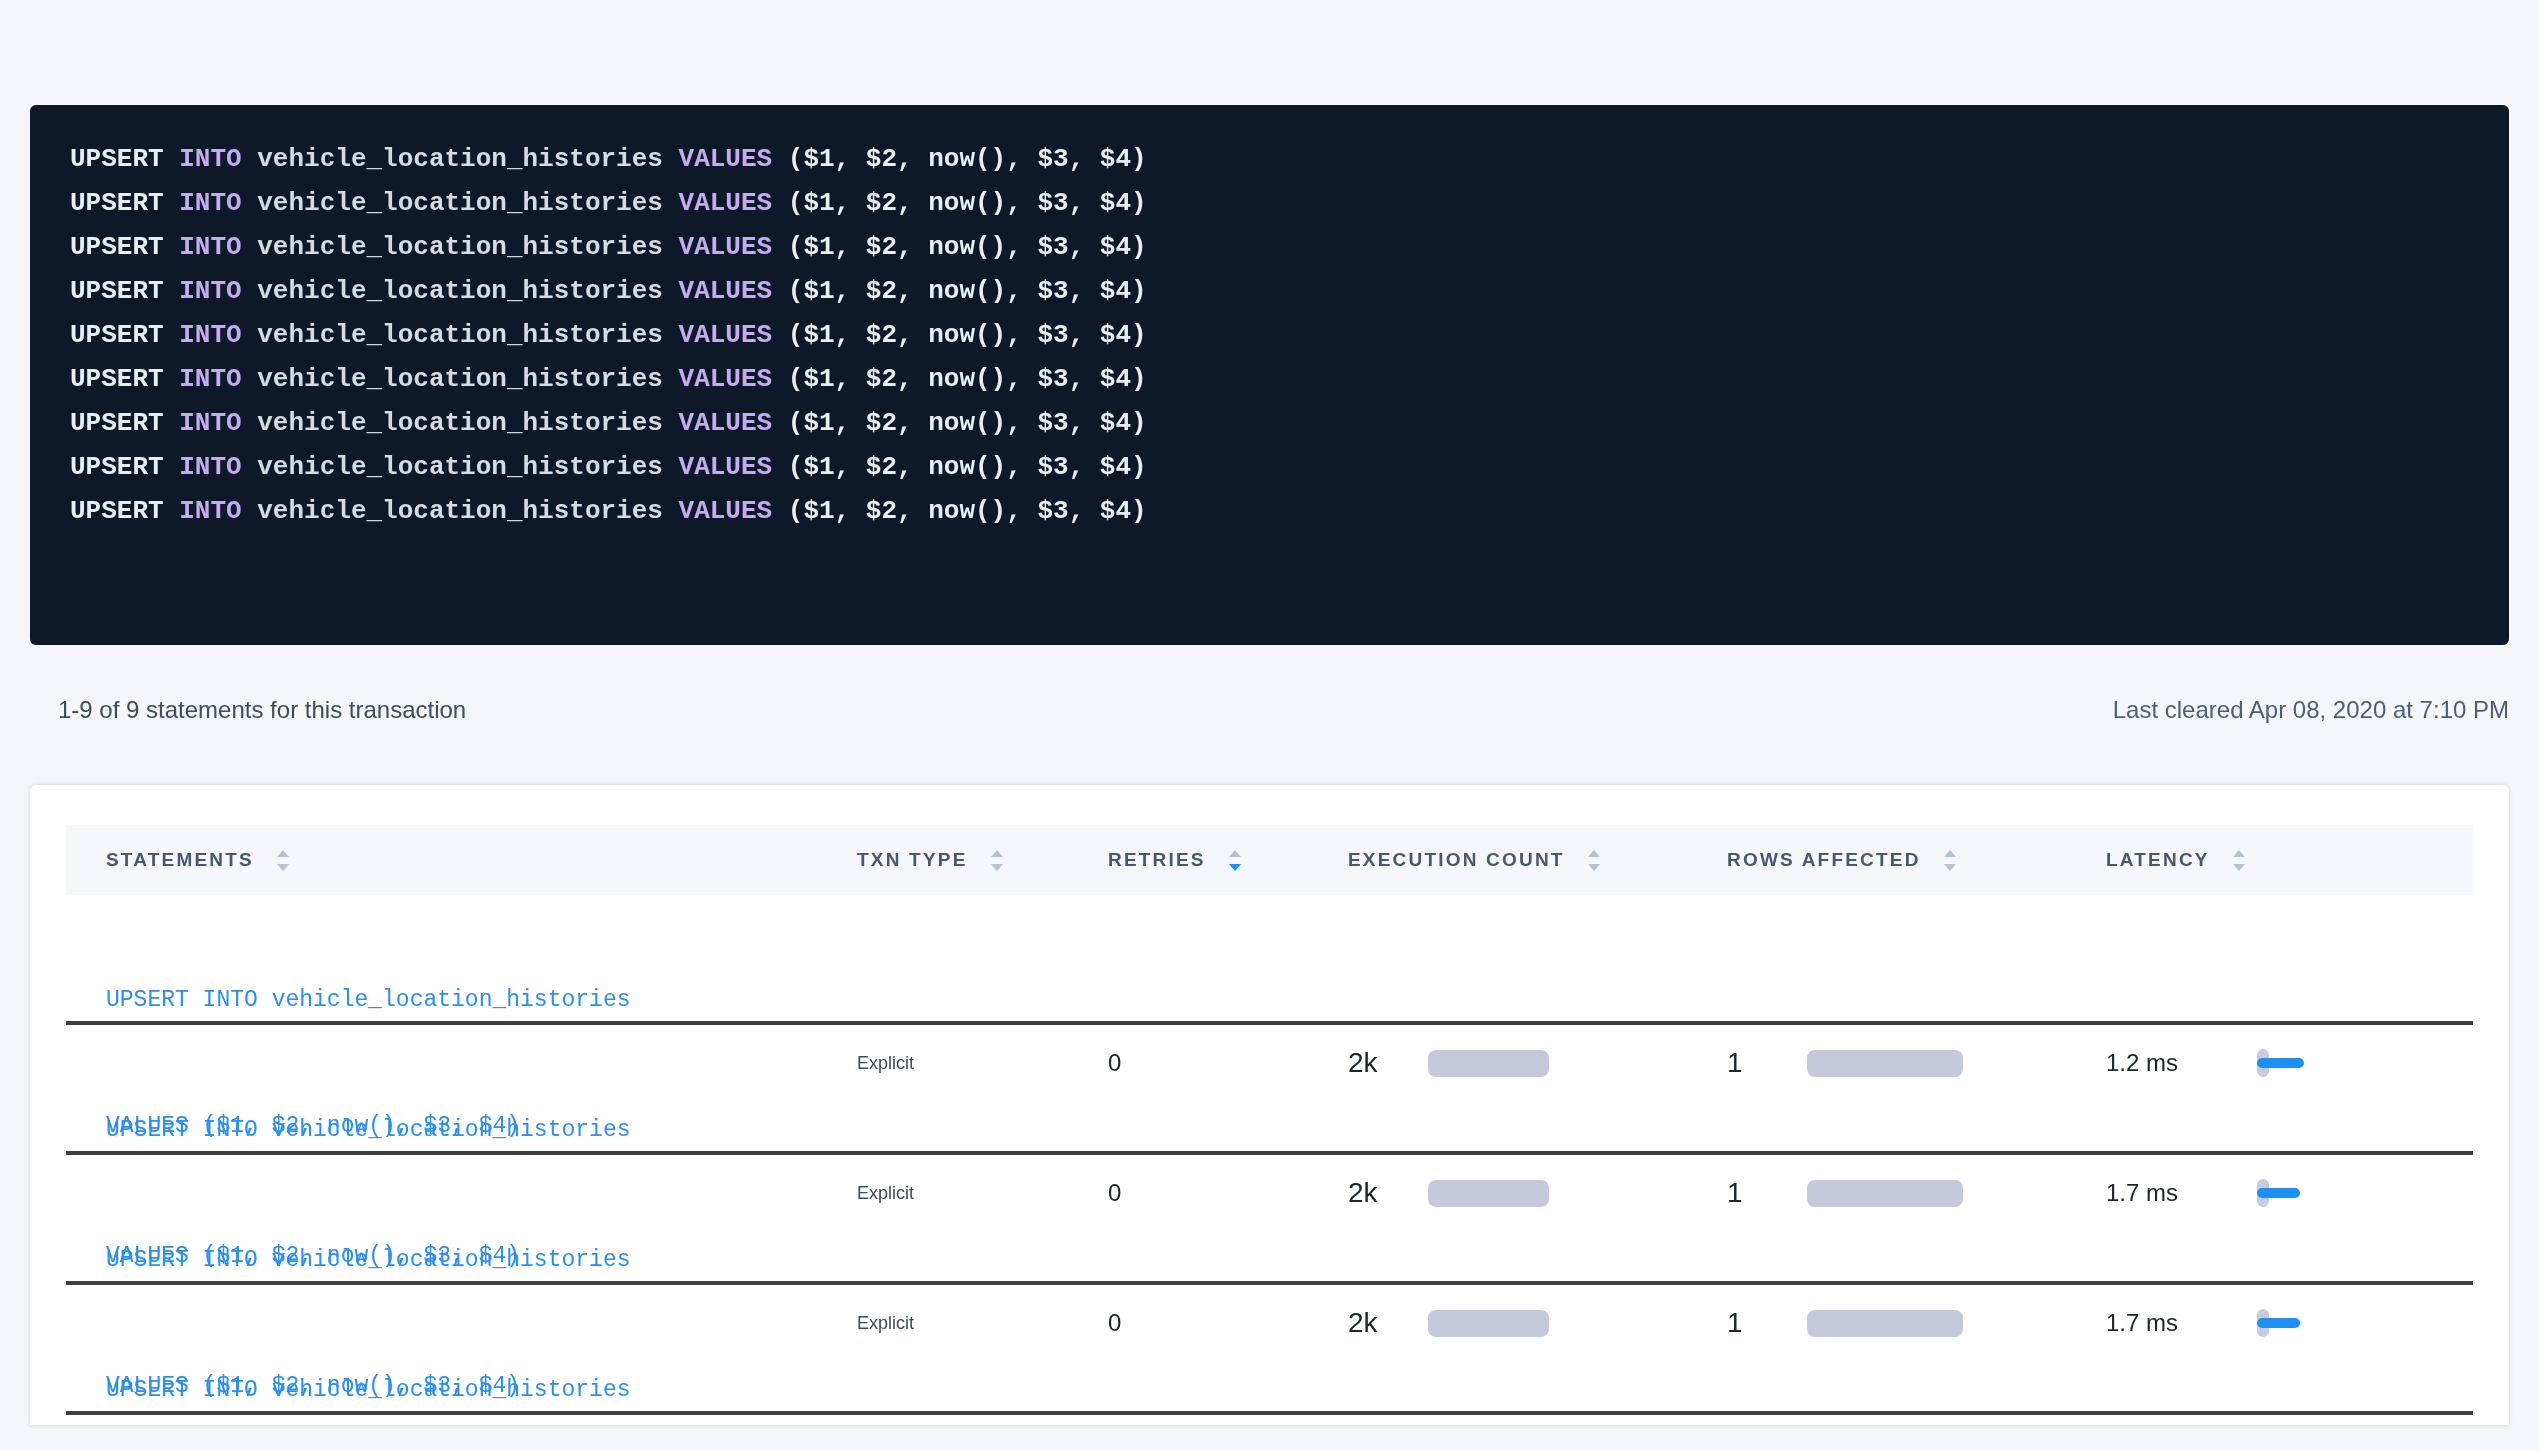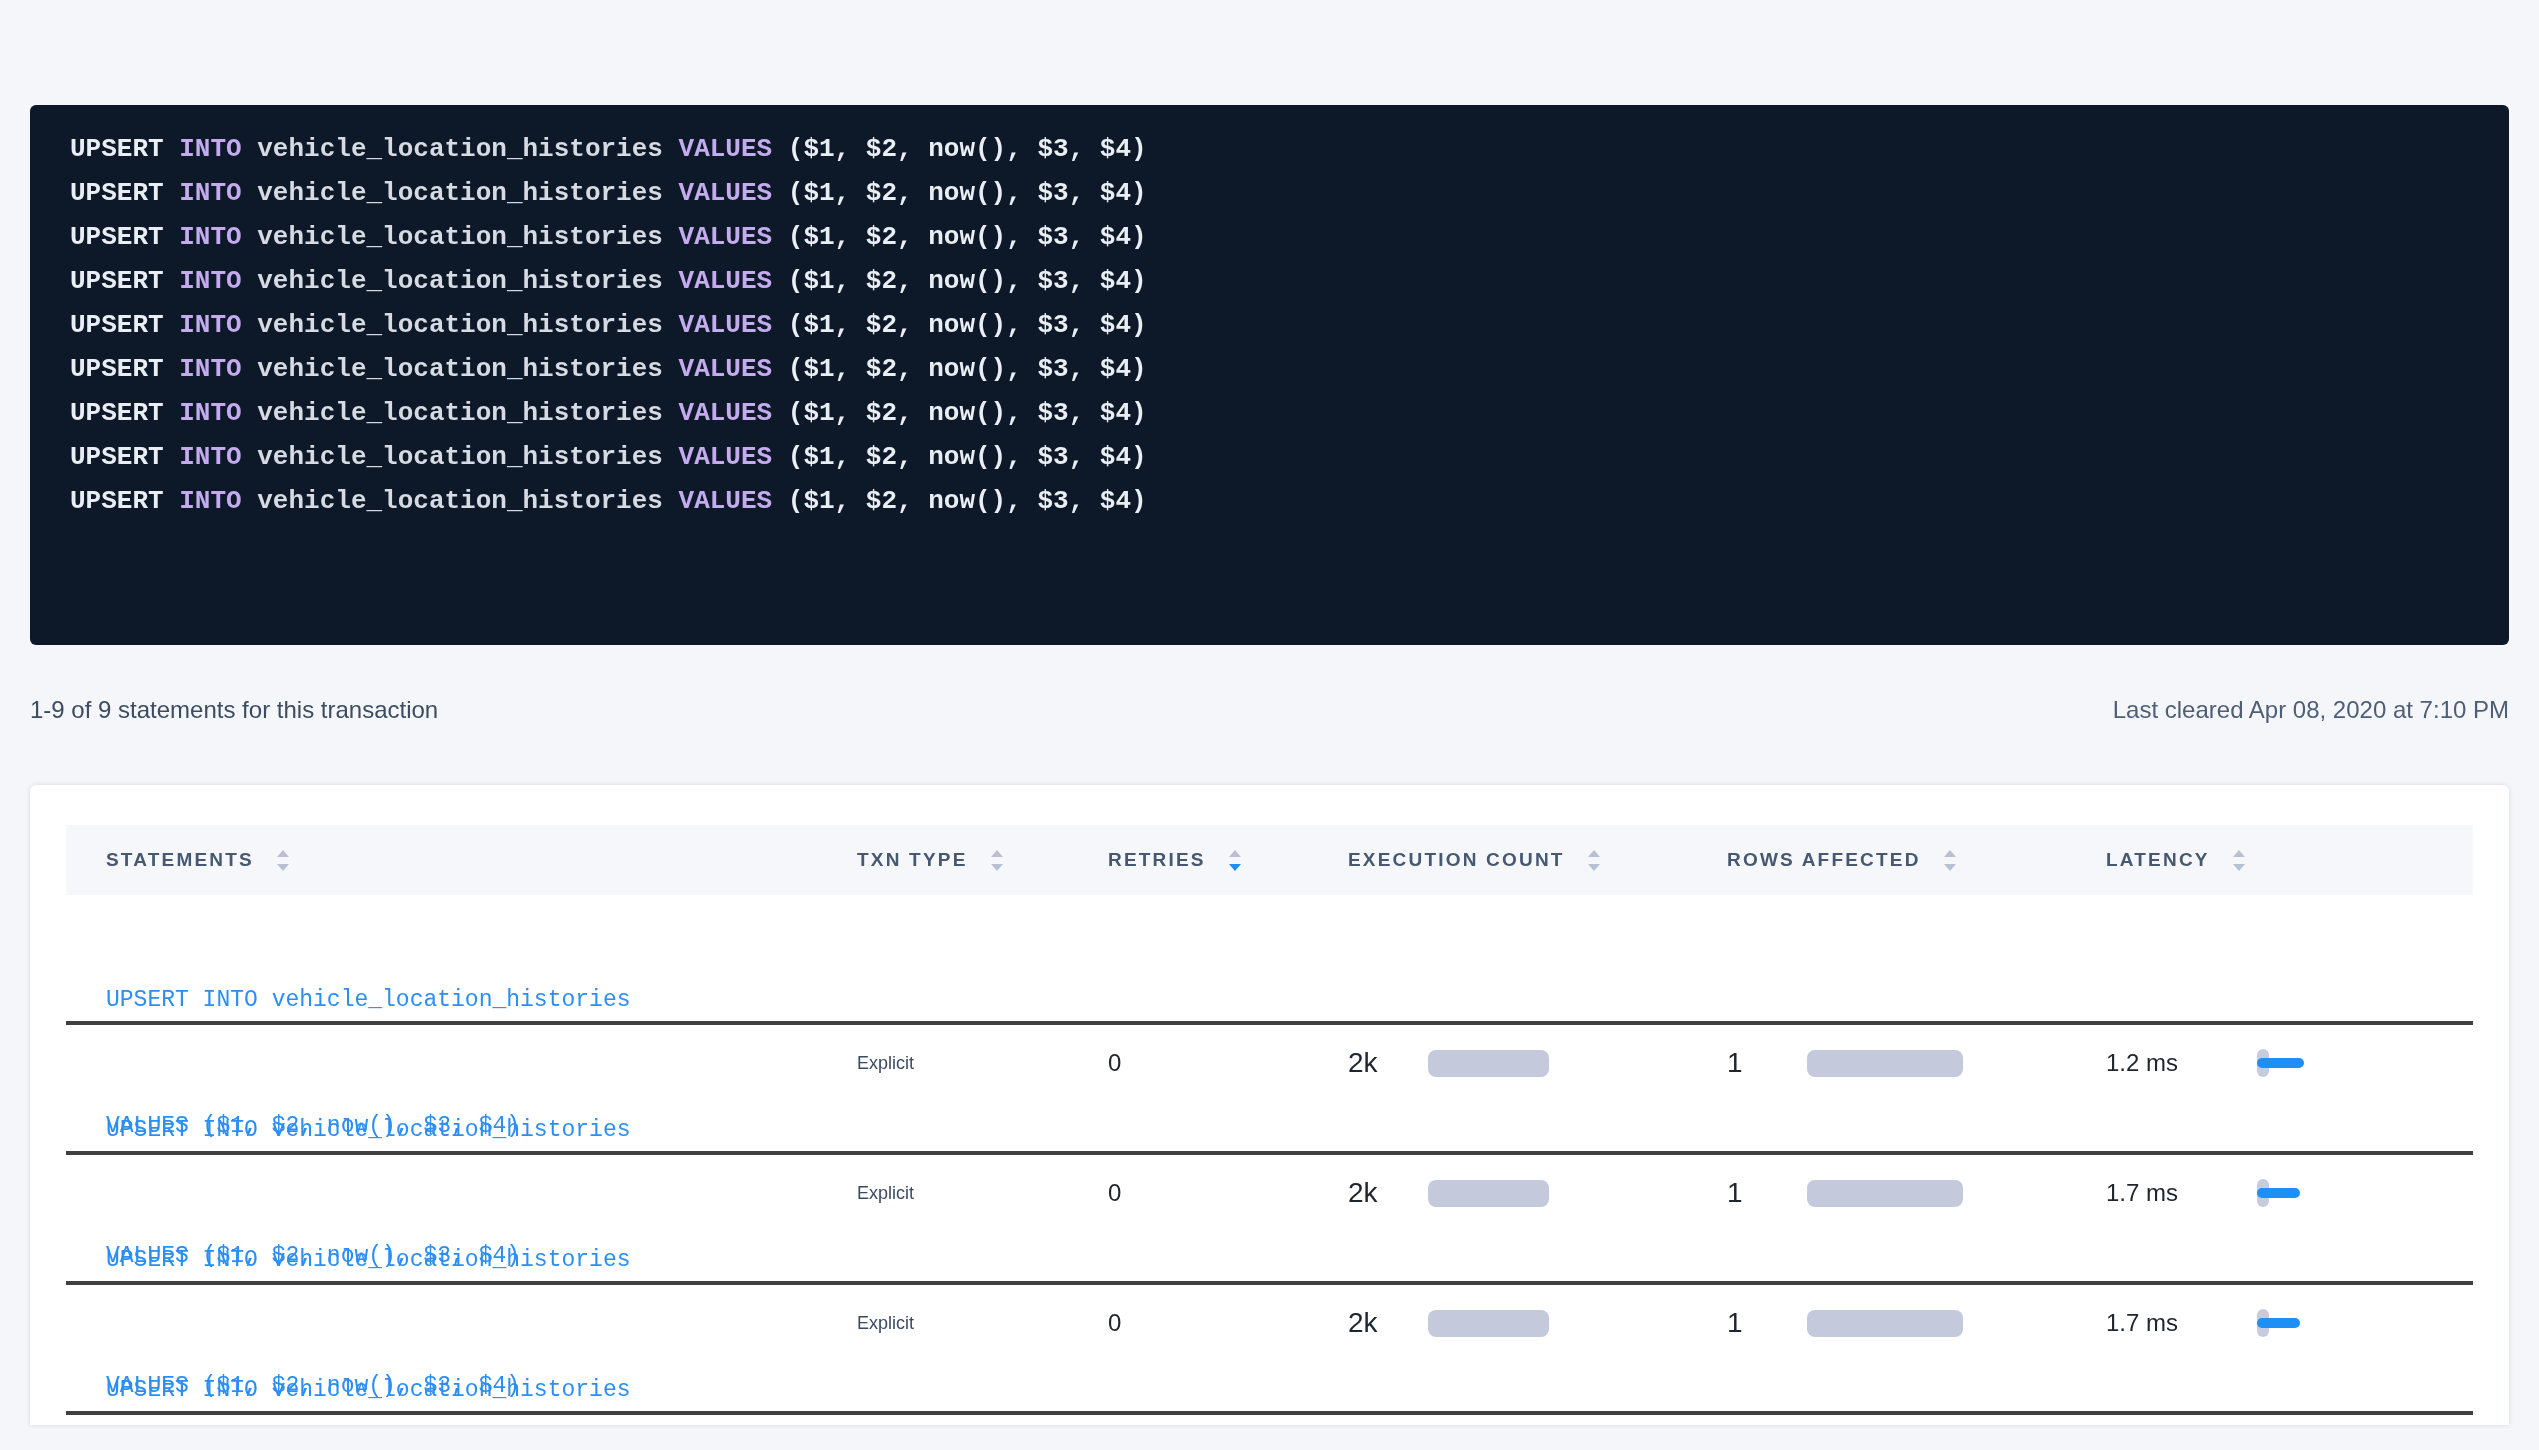--- a/index.html
+++ b/index.html
@@ -17,37 +17,37 @@
     font-size: 34px; font-weight: 700; color: #1f2732;
     letter-spacing: 0.2px;
   }
 
   
   .code-box {
     margin-top: 95px;
     height: 540px;
     background: #0d1828;
     border-radius: 6px;
-    padding: 22px 40px;
+    padding: 32px 40px;
     overflow: hidden;
   }
   .code-line {
     font-family: "Liberation Mono", monospace;
     font-size: 26px; line-height: 44px; font-weight: 700;
     white-space: pre;
   }
   .t-cmd { color: #e9edf4; }
   .t-kw  { color: #c3abee; }
   .t-id  { color: #d6dae2; }
 
   
   .summary-row {
     display: flex; justify-content: space-between; align-items: baseline;
     margin-top: 50px;
-    font-size: 24px; line-height: 30px;
+    font-size: 24px; line-height: 30px; margin-left: 28px;
   }
   .summary-left  { color: #3d4c63; }
   .summary-right { color: #4e5e78; }
 
   
   .card {
     margin-top: 60px;
     background: #ffffff;
     border-radius: 6px 6px 0 0;
     box-shadow: 0 0 4px rgba(60,70,90,.18);

